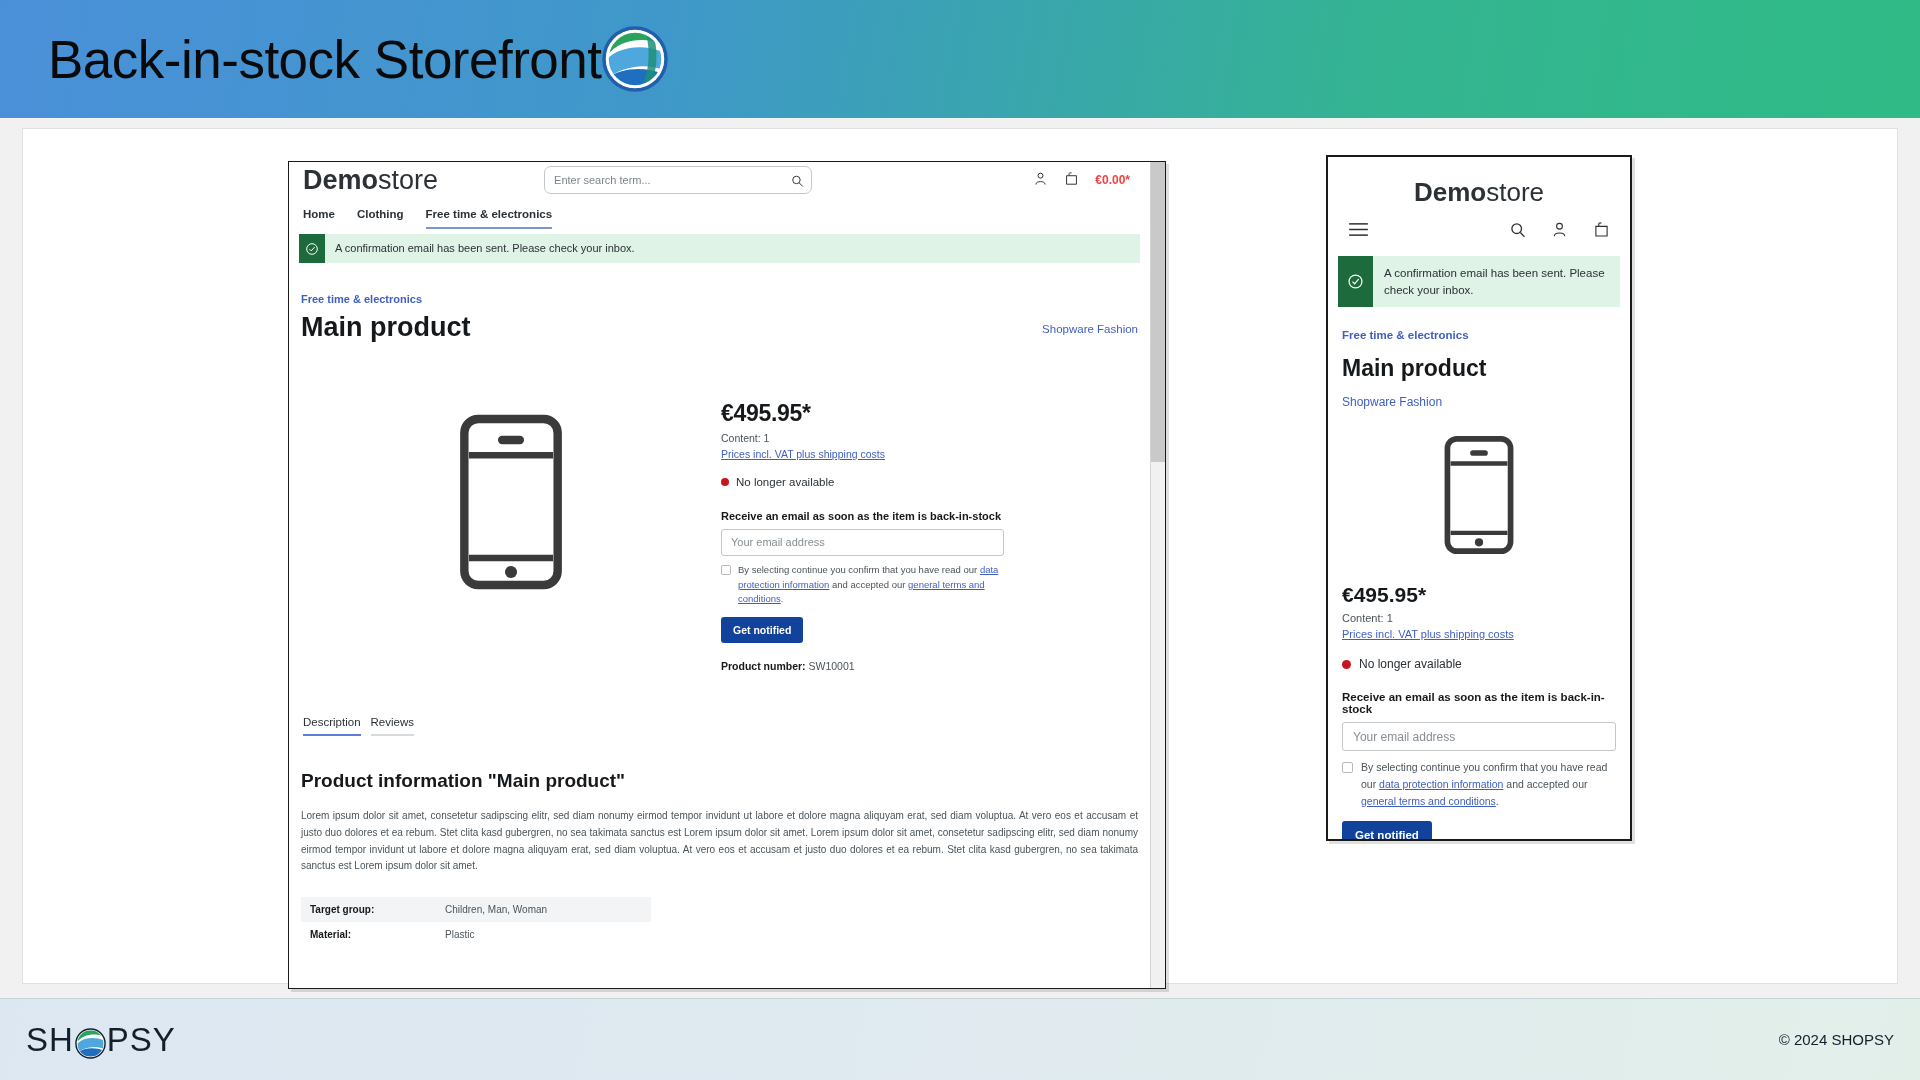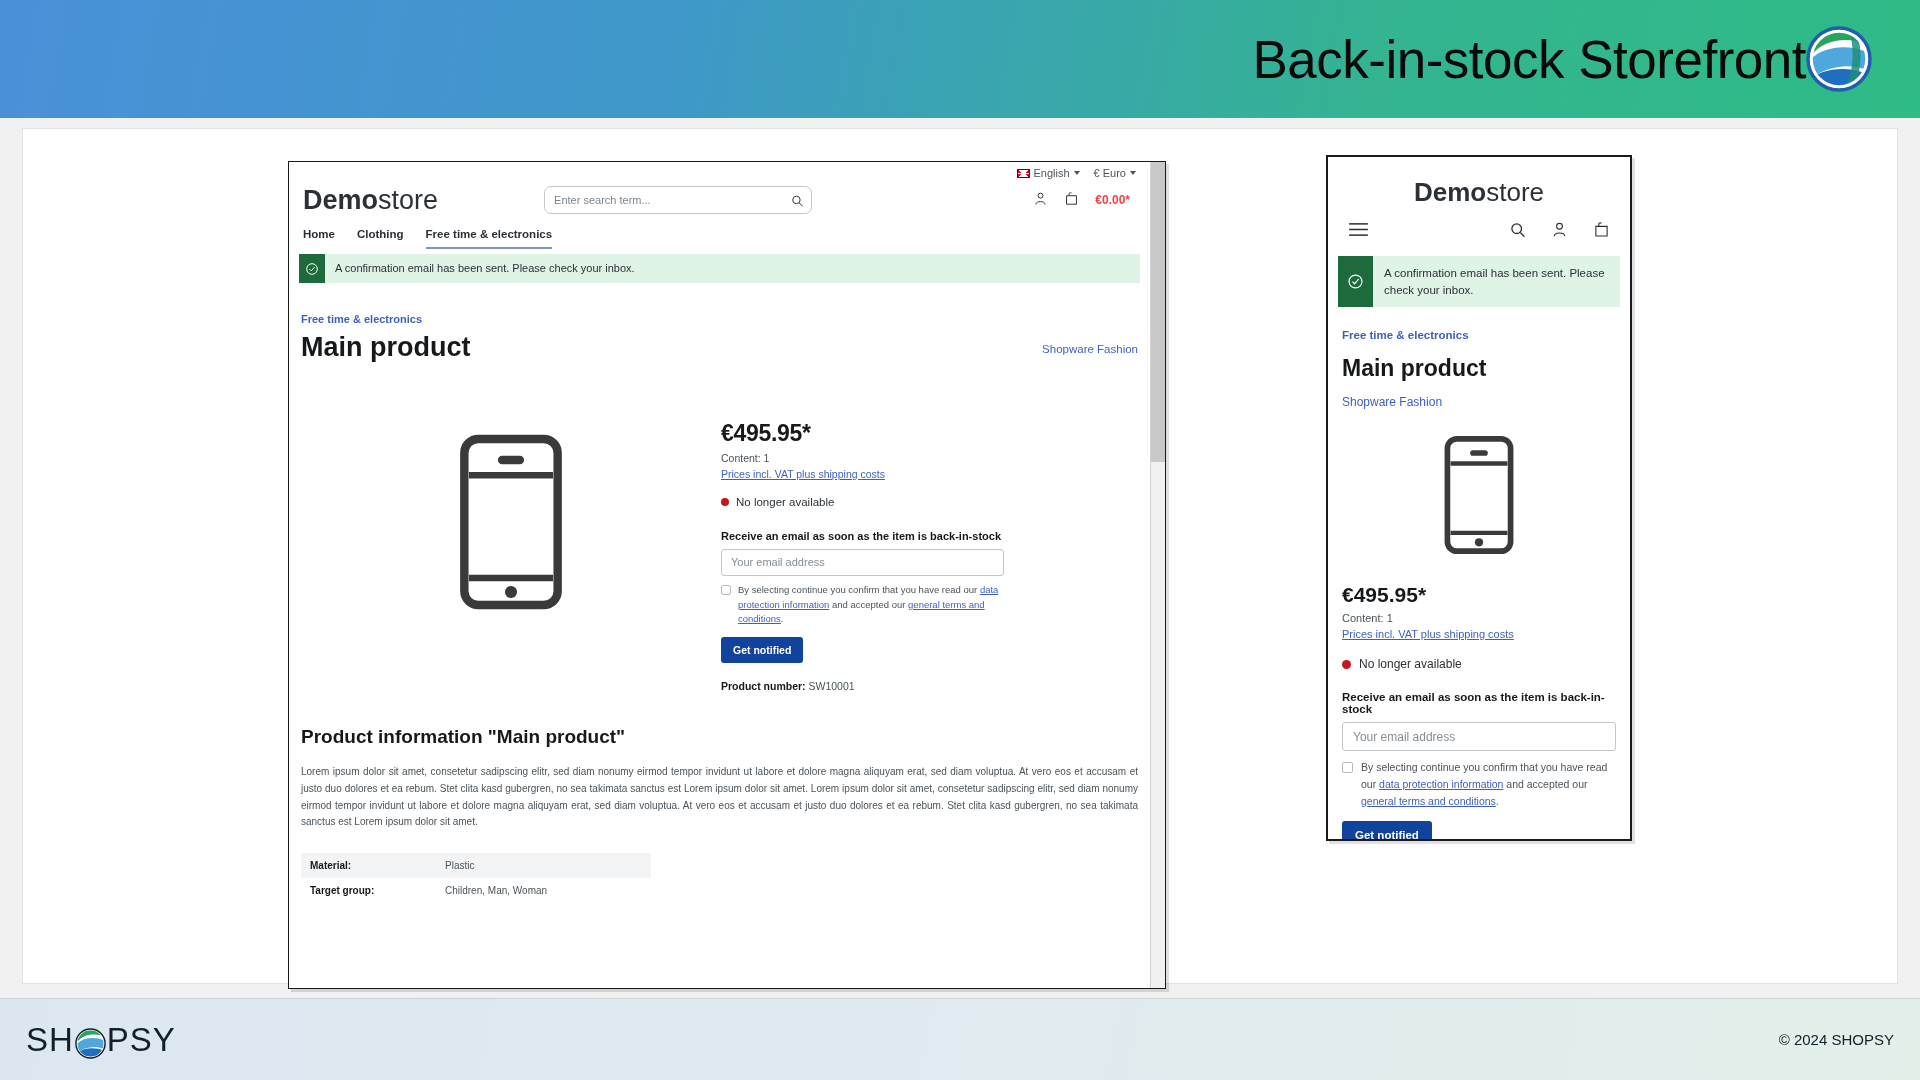--- a/index.html
+++ b/index.html
@@ -9,21 +9,21 @@
     font-family:"Liberation Sans", sans-serif;
     background:#ffffff;
     overflow:hidden;
   }
 
   
   .banner{
     position:relative;
     height:118px;
     background:linear-gradient(100deg,#4a90d9 0%,#3f98c9 35%,#34b491 72%,#2fbb86 100%);
-    display:flex; align-items:center; justify-content:flex-end;
+    display:flex; align-items:center; justify-content:flex-start;
     padding:0 48px;
   }
   .banner-title{
     font-size:53px; font-weight:400; color:#0a0a0a;
     letter-spacing:-0.5px; line-height:1;
   }
   .banner-logo{ width:66px; height:66px; }
 
   
   .stage{
@@ -421,31 +421,20 @@
     </svg>
   </div>
 </div>
 
 <div class="stage">
 <div class="stage-inner">
 
   <div class="desktop-panel">
     <div class="desktop-viewport">
 
-      <div class="locale-bar">
-        <div class="locale-item">
-          <span class="flag-icon"></span>
-          <span>English</span>
-          <span class="caret"></span>
-        </div>
-        <div class="locale-item">
-          <span>€ Euro</span>
-          <span class="caret"></span>
-        </div>
-      </div>
 
       <div class="shop-header">
         <div class="brand">
           <b>Demo</b><span>store</span>
         </div>
         <div class="search-wrap">
           <div class="search-box">
             <span>Enter search term...</span>
           </div>
           <span class="search-icon">
@@ -527,33 +516,37 @@
               </div>
             </div>
             <div class="btn-notify">Get notified</div>
             <div class="product-number">
               <b>Product number:</b>
               <span>SW10001</span>
             </div>
           </div>
         </div>
 
+        <div class="tabs">
+          <div class="tab active">Description</div>
+          <div class="tab">Reviews</div>
+        </div>
 
         <h2 class="desc-heading">Product information "Main product"</h2>
         <p class="desc-body">Lorem ipsum dolor sit amet, consetetur sadipscing elitr, sed diam nonumy eirmod tempor invidunt ut labore et dolore magna aliquyam erat, sed diam voluptua. At vero eos et accusam et justo duo dolores et ea rebum. Stet clita kasd gubergren, no sea takimata sanctus est Lorem ipsum dolor sit amet. Lorem ipsum dolor sit amet, consetetur sadipscing elitr, sed diam nonumy eirmod tempor invidunt ut labore et dolore magna aliquyam erat, sed diam voluptua. At vero eos et accusam et justo duo dolores et ea rebum. Stet clita kasd gubergren, no sea takimata sanctus est Lorem ipsum dolor sit amet.</p>
 
         <table class="prop-table">
           <tbody>
                 <tr>
+            <td class="prop-key">Target group:</td>
+            <td class="prop-val">Children, Man, Woman</td>
+          </tr>
+          <tr>
             <td class="prop-key">Material:</td>
             <td class="prop-val">Plastic</td>
-          </tr>
-          <tr>
-            <td class="prop-key">Target group:</td>
-            <td class="prop-val">Children, Man, Woman</td>
           </tr>
         </tbody>
             </table>
       </div>
     </div>
     <div class="desktop-scrollbar">
       <div class="desktop-scroll-thumb"></div>
     </div>
   </div>
 

